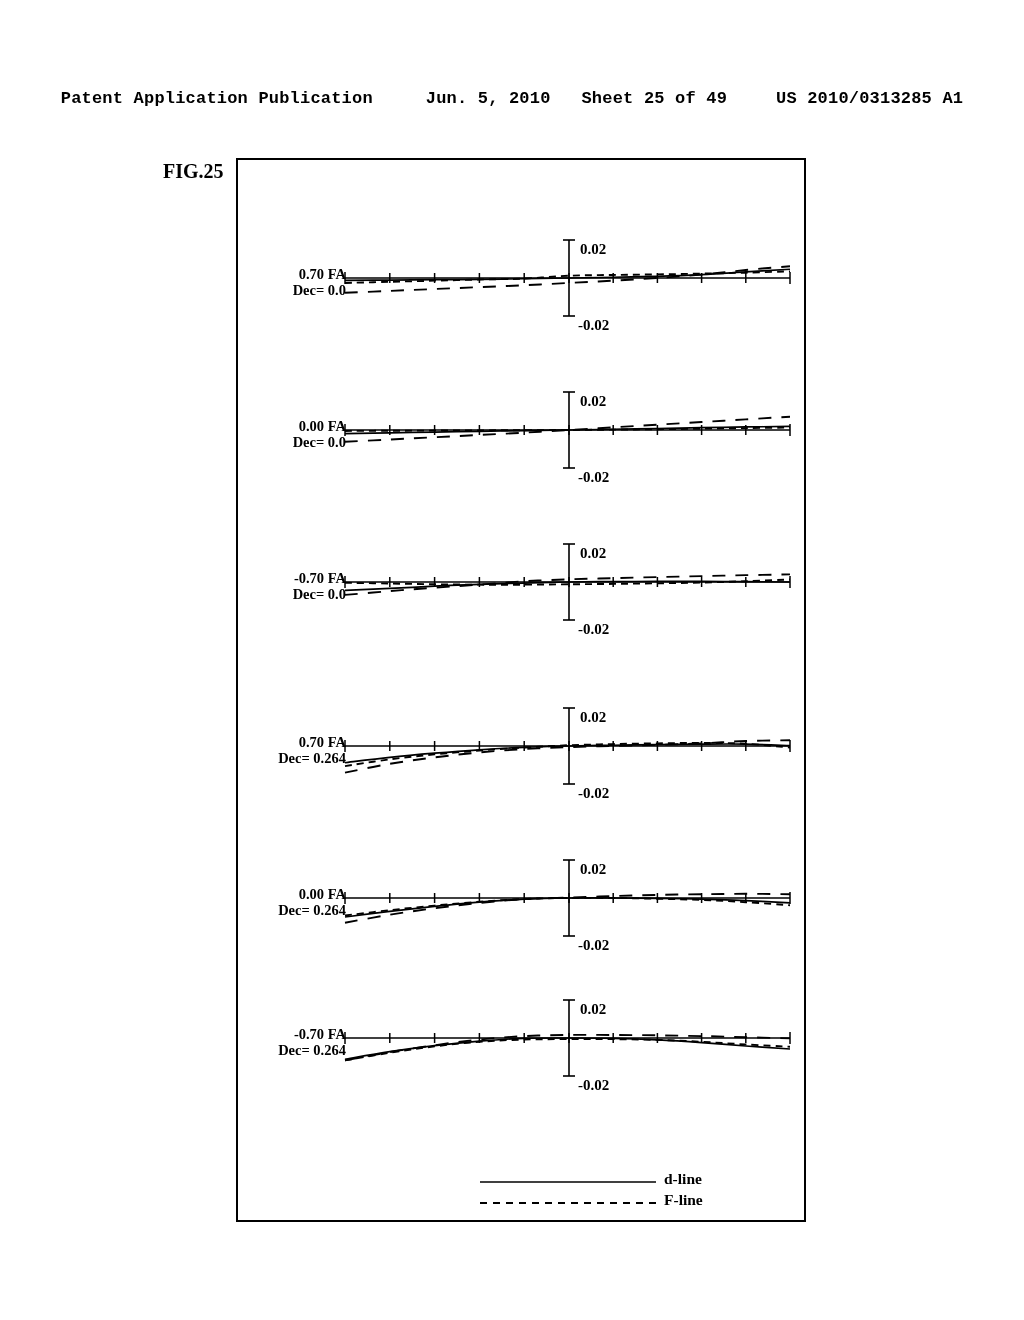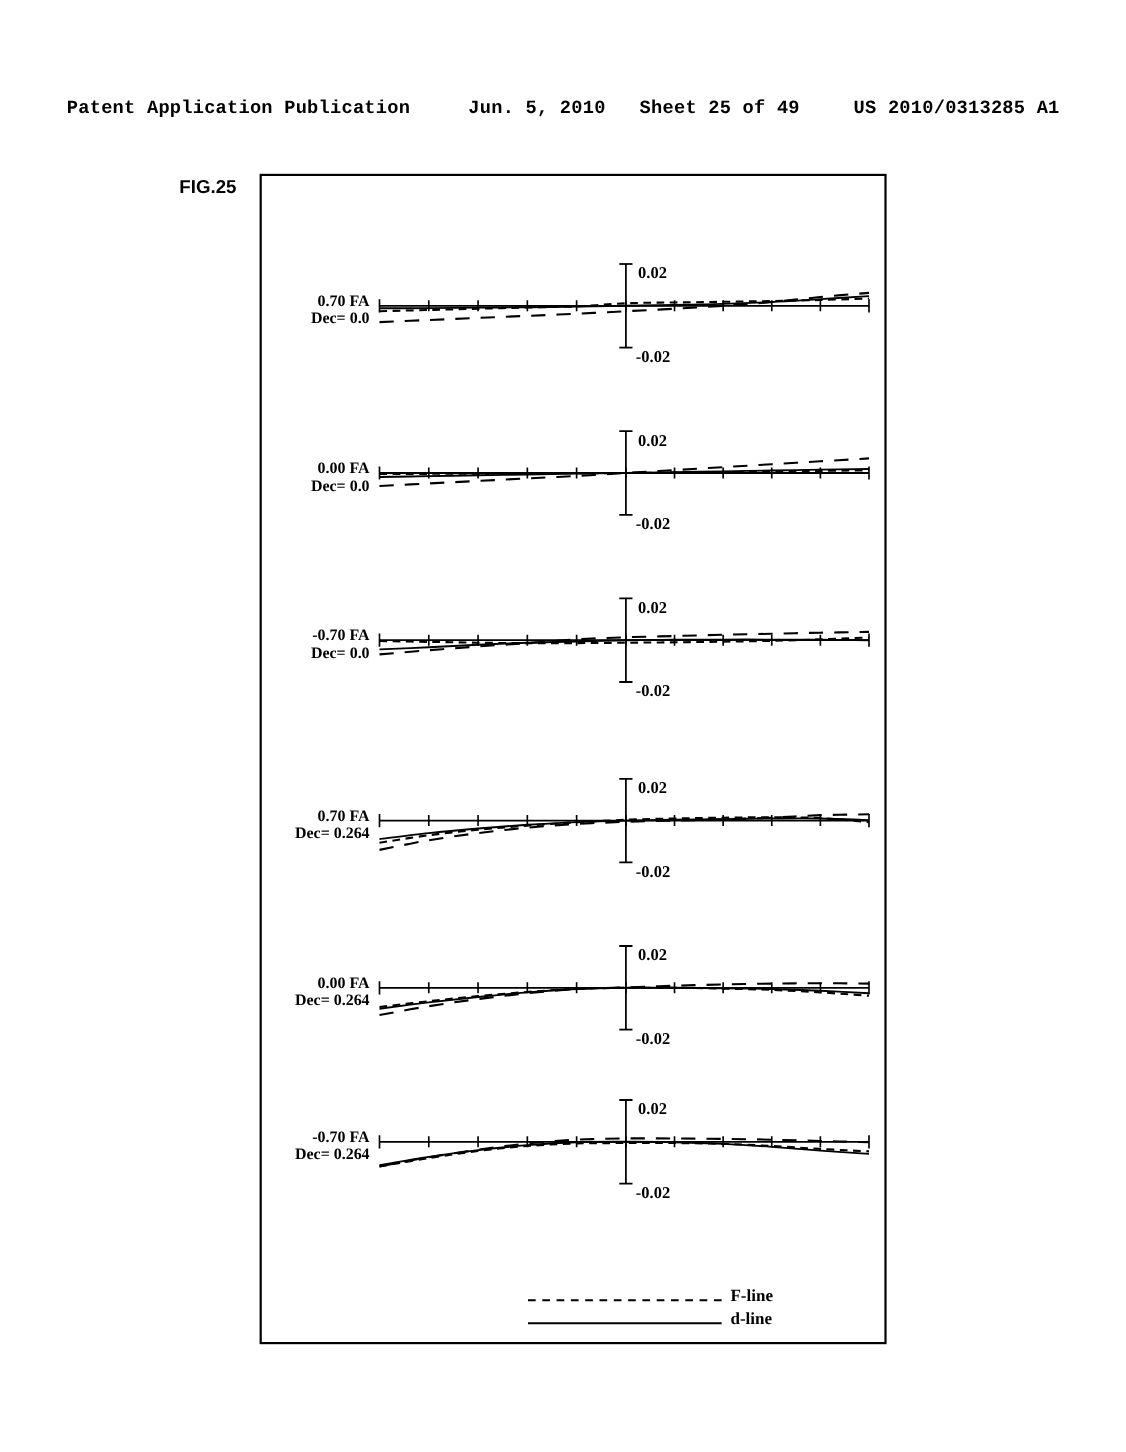--- a/index.html
+++ b/index.html
@@ -32,23 +32,23 @@
   #pub-header span { display: inline-block; font-family: Liberation Mono, monospace; }
   .hdr-gap-lg { width: 40px; display: inline-block; }
   .hdr-gap-md { width: 22px; display: inline-block; }
   .hdr-gap-xl { width: 44px; display: inline-block; }
 
   
   #fig-label {
     position: absolute;
     left: 163px;
     top: 160px;
-    font-family: Liberation Sans, sans-serif;
-    font-weight: bold;
-    font-size: 17px;
+    font-family: Liberation Serif, serif;
+    font-weight: bold;
+    font-size: 20px;
   }
 
   
   #fig-frame {
     position: absolute;
     left: 236px;
     top: 158px;
     width: 570px;
     height: 1064px;
     border: 2px solid #000;
@@ -58,21 +58,21 @@
 
   
   .plot-block {
     position: absolute;
     left: 0;
     width: 570px;
     height: 150px;
   }
   .plot-caption {
     position: absolute;
-    right: 472px;          
+    right: 462px;          
     top: 46px;
     width: 150px;
     text-align: right;
     font-weight: bold;
     font-size: 14.5px;
     line-height: 1.12;
     white-space: nowrap;
     font-family: "Liberation Serif", "DejaVu Serif", serif;
   }
   .plot-svg {
@@ -311,27 +311,27 @@
         <div class="axis-tick-label" style="left: 342px; top: 9px;">0.02</div>
         <div class="axis-tick-label" style="left: 340px; top: 85px;">-0.02</div>
       </div>
     </div>
 
 
   <div id="legend" style="top:1012px; left:242px;">
     <div class="legend-row">
       <div class="legend-line-wrap">
         <svg width="178" height="20" viewBox="0 0 178 20">
-          <line x1="0" y1="10" x2="176" y2="10" stroke="#000" stroke-width="1.9" stroke-dasharray="7 6"></line>
-        </svg>
-      </div>
-      <div class="legend-label">F-line</div>
+          <line x1="0" y1="10" x2="176" y2="10" stroke="#000" stroke-width="1.7"></line>
+        </svg>
+      </div>
+      <div class="legend-label">d-line</div>
     </div>
     <div class="legend-row">
       <div class="legend-line-wrap">
         <svg width="178" height="20" viewBox="0 0 178 20">
-          <line x1="0" y1="10" x2="176" y2="10" stroke="#000" stroke-width="1.7"></line>
-        </svg>
-      </div>
-      <div class="legend-label">d-line</div>
+          <line x1="0" y1="10" x2="176" y2="10" stroke="#000" stroke-width="1.9" stroke-dasharray="7 6"></line>
+        </svg>
+      </div>
+      <div class="legend-label">F-line</div>
     </div>
   </div>
 </div>
 
 </body></html>

